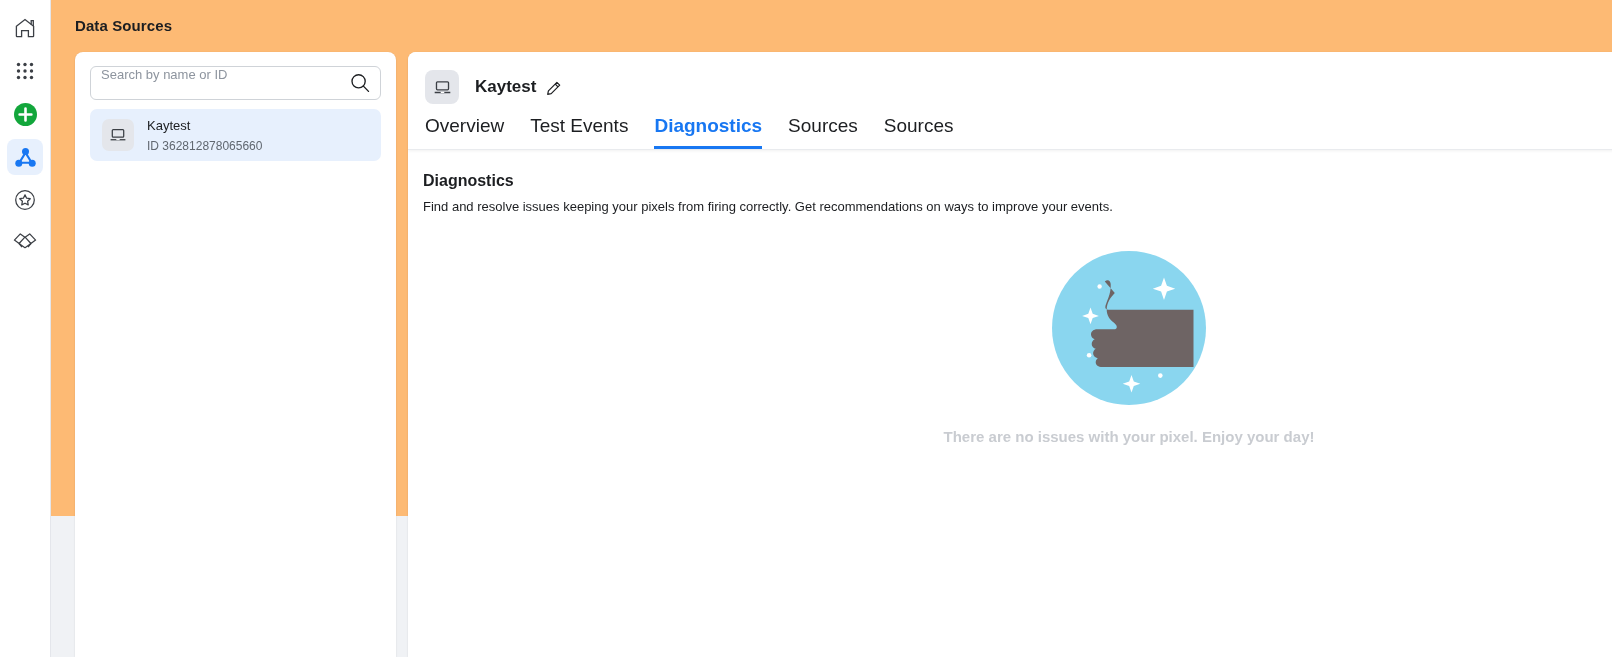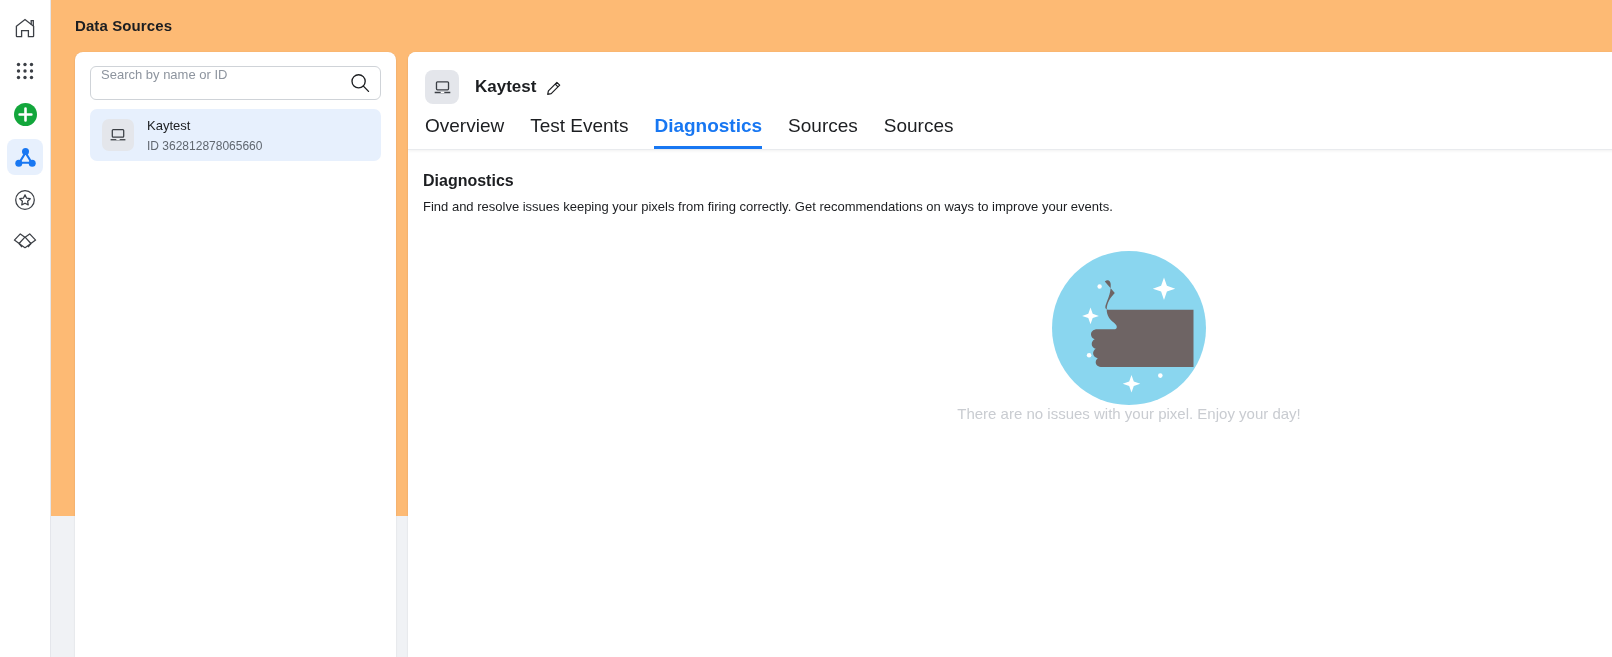--- a/index.html
+++ b/index.html
@@ -188,22 +188,23 @@
     display: flex;
     flex-direction: column;
     align-items: center;
     width: 1412px;
   }
   .thumb-illustration {
     width: 154px; height: 154px;
     position: relative;
   }
   .empty-msg {
+    margin-top: 23px;
     font-size: 15px;
-    font-weight: normal;
+    font-weight: bold;
     color: #c9ccd1;
     text-align: center;
   }
 </style>
 </head>
 <body>
 
 <div id="app">
 
   <nav class="rail">

